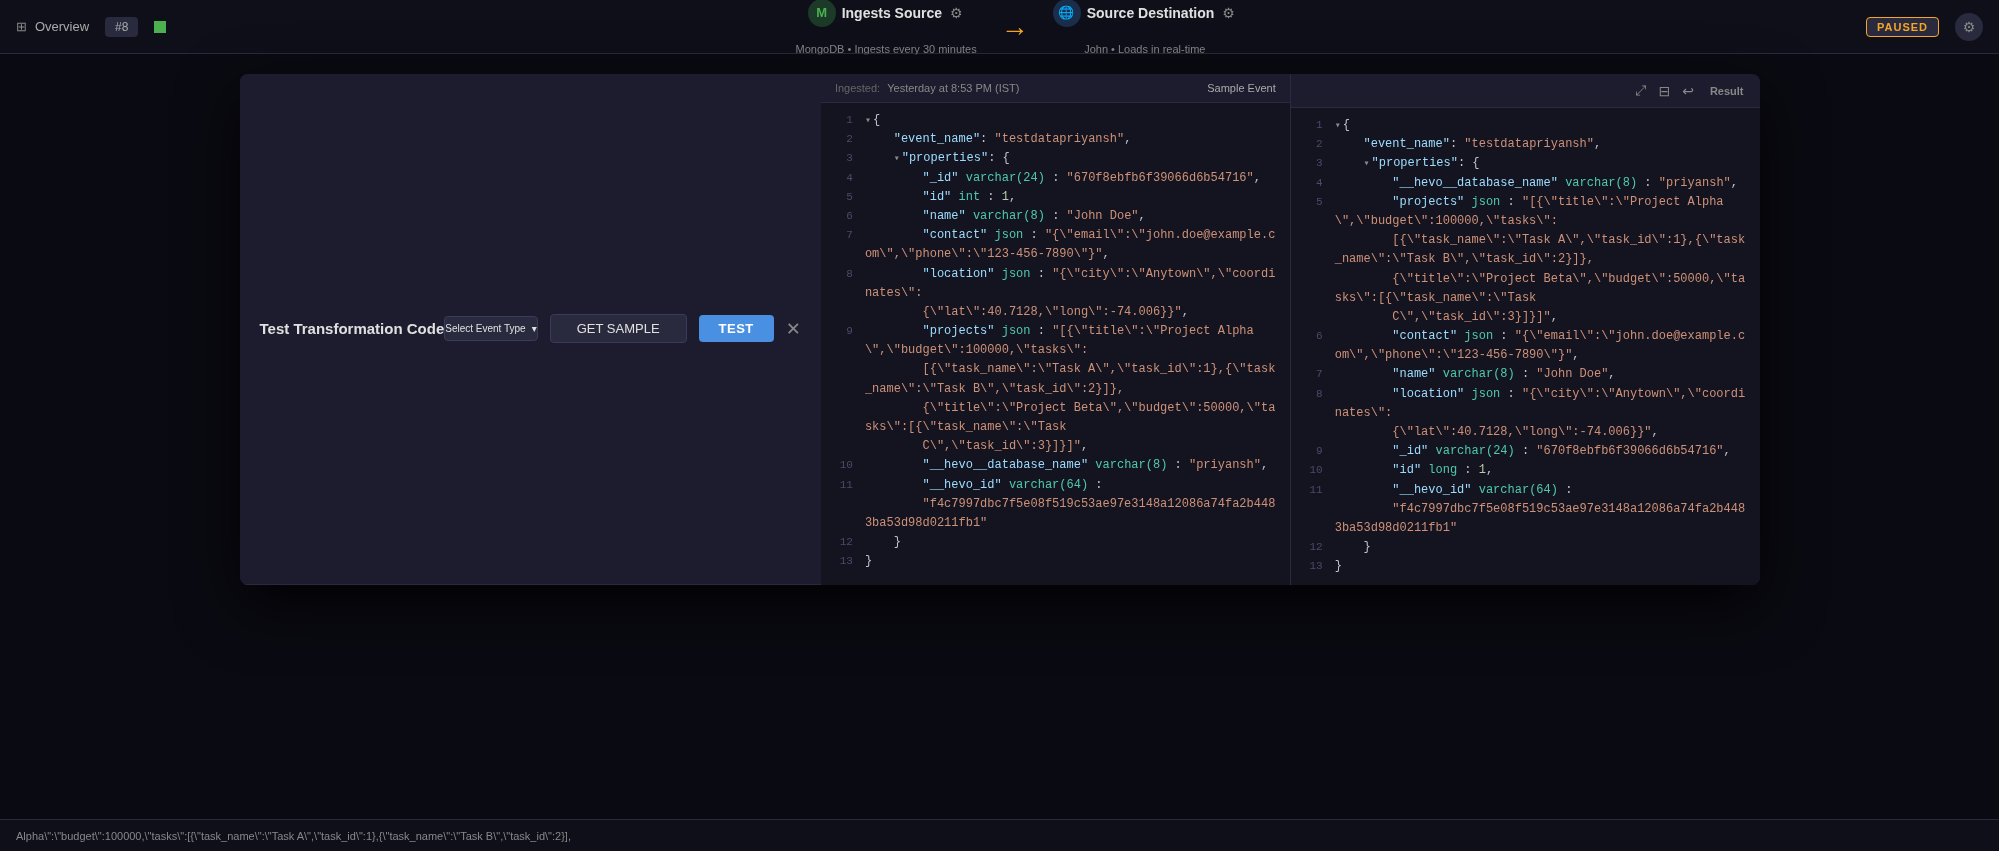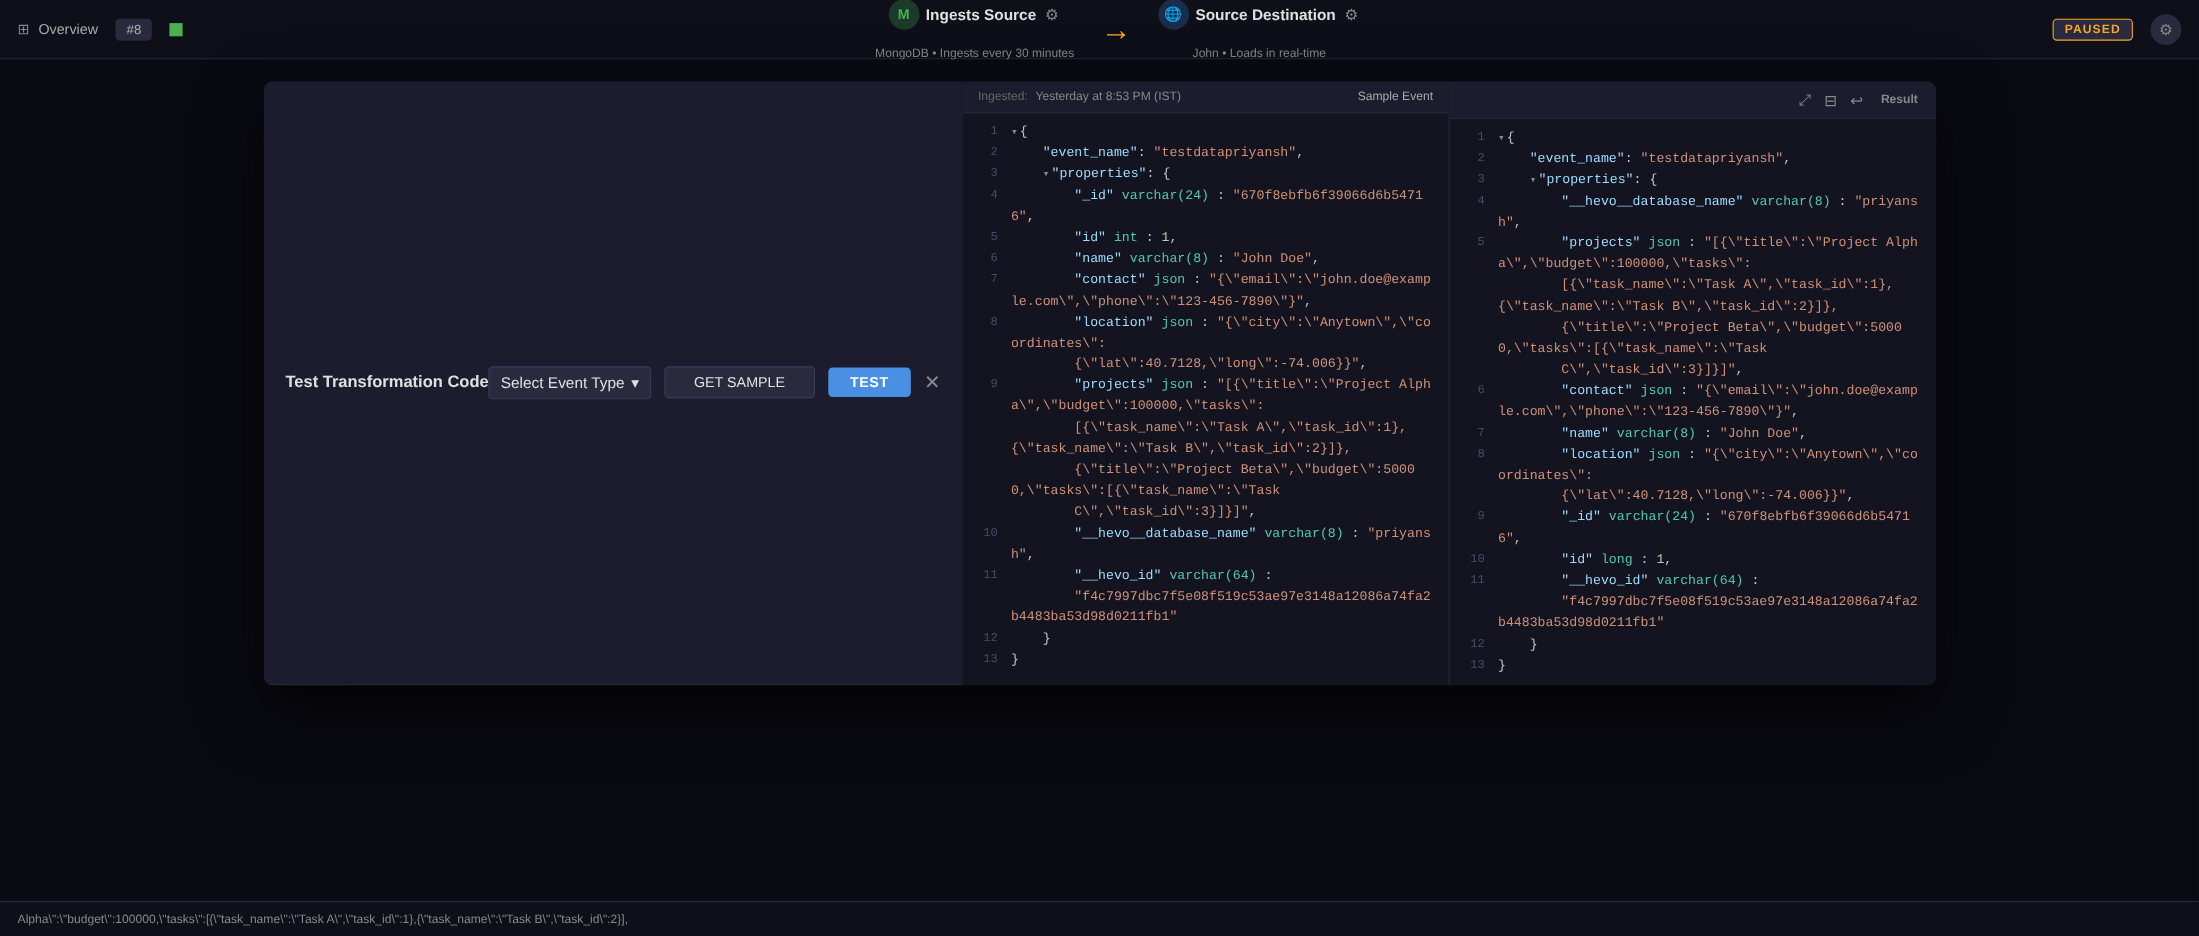--- a/index.html
+++ b/index.html
@@ -122,22 +122,22 @@
       gap: 12px;
     }
     .select-event-btn {
       display: flex;
       align-items: center;
       gap: 6px;
       background: #2a2a3e;
       border: 1px solid #3a3a5e;
       border-radius: 4px;
       color: #e0e0e0;
-      padding: 6px 10px;
-      font-size: 14px;
+      padding: 6px 0;
+      font-size: 10px;
       cursor: pointer;
     }
     .get-sample-btn {
       background: #2a2a3e;
       border: 1px solid #3a3a5e;
       border-radius: 4px;
       color: #e0e0e0;
       padding: 6px 26px;
       font-size: 13px;
       font-weight: 500;

